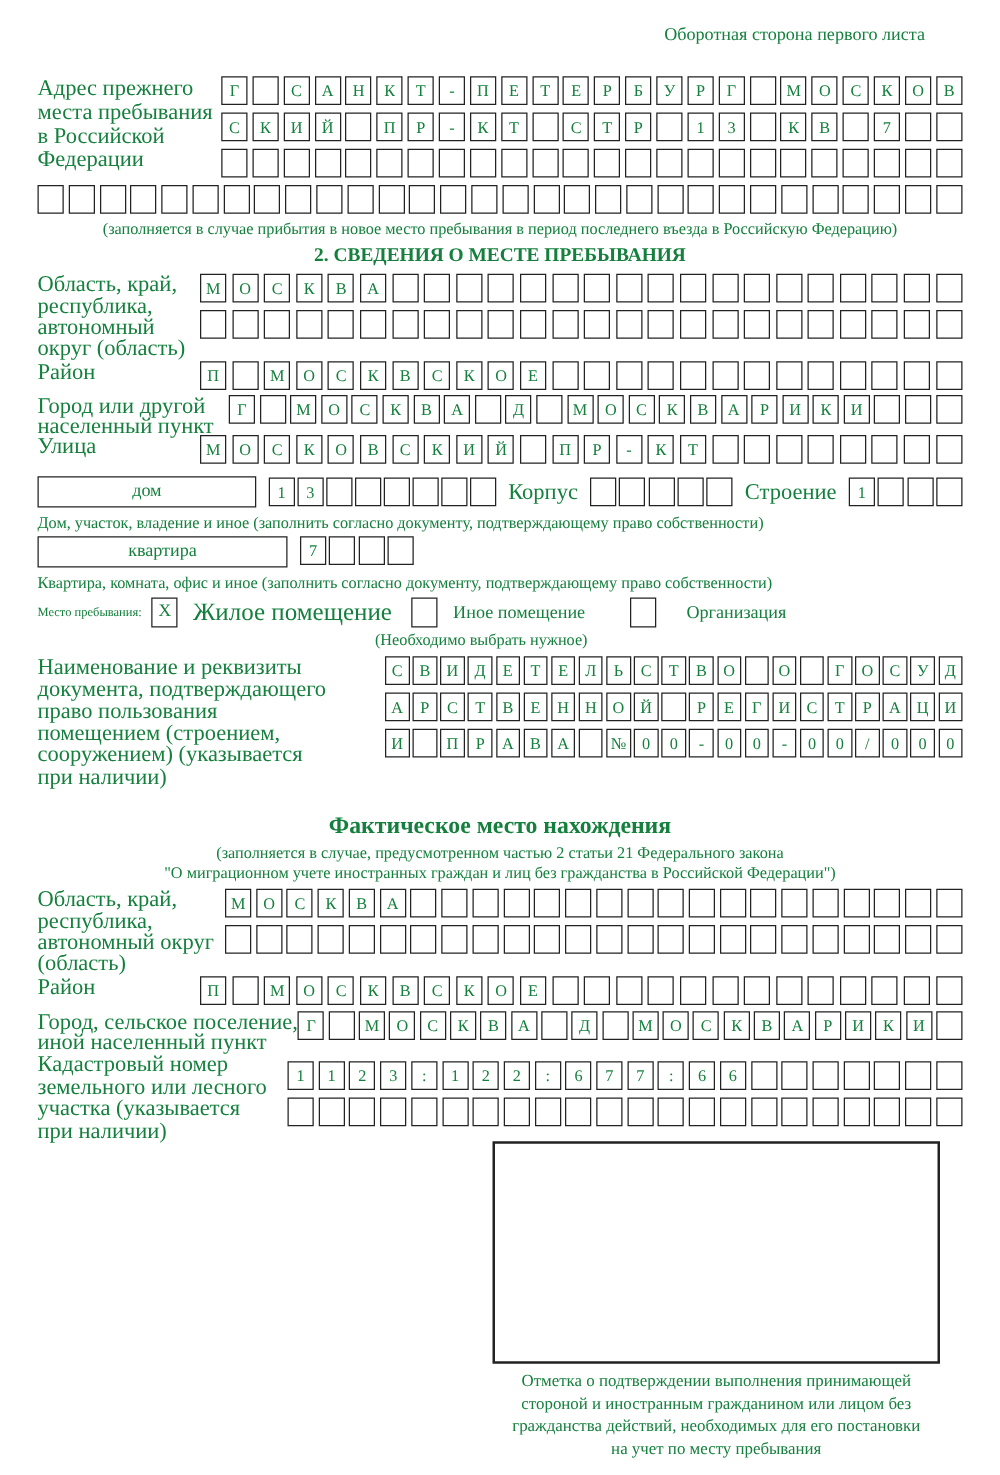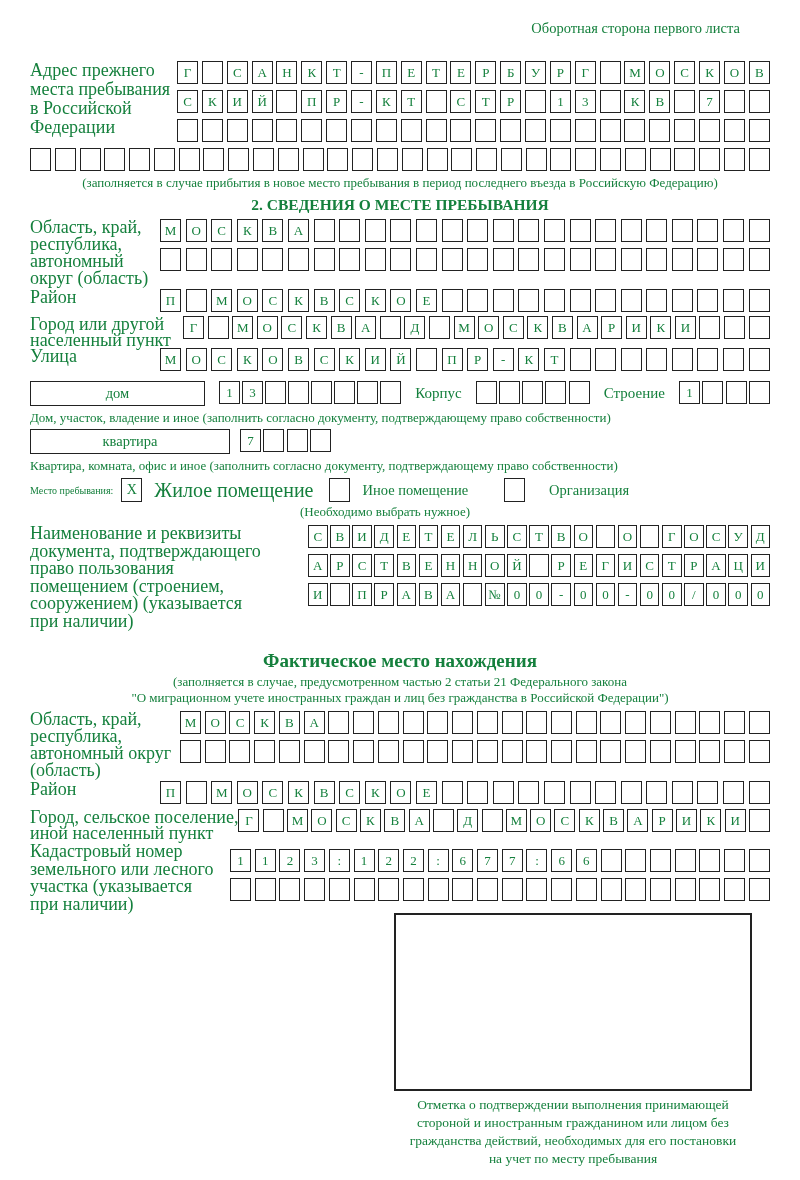--- a/index.html
+++ b/index.html
@@ -32,21 +32,21 @@
   .w91  { width:91px;  }
 
   .note { font-size:13px; line-height:15px; }
   .center { text-align:center; }
   .sec-title { text-align:center; font-weight:bold; font-size:15.5px; line-height:18px; }
 
   .wbox {
     border:1.5px solid #222; height:23px; line-height:23px; text-align:center;
     font-size:14.5px; background:#fff; box-sizing:content-box;
   }
-  .inline-lab { font-size:15px; line-height:26px; white-space:nowrap; }
+  .inline-lab { font-size:18px; line-height:26px; white-space:nowrap; }
 
   .cb {
     width:19px; height:22px; border:1.5px solid #222; display:inline-block;
     text-align:center; line-height:22px; font-size:14px; background:#fff; flex-shrink:0;
   }
 
   .stamp-box { width:354px; height:174px; border:2px solid #222; margin-left:364px; background:#fff; }
   .stamp-caption { width:470px; margin-left:308px; text-align:center; font-size:13.5px; line-height:18px; }
 
   .mt2{margin-top:2px;} .mt3{margin-top:3px;} .mt4{margin-top:4px;} .mt5{margin-top:5px;}
@@ -333,21 +333,21 @@
         <span class="cell"></span>
         <span class="cell"></span>
         <span class="cell"></span>
         <span class="cell"></span>
         <span class="cell"></span>
         <span class="cell"></span>
         <span class="cell"></span>
       </div>
   </div>
 
-  <div class="mt8" style="display:flex; justify-content:space-between; align-items:center;">
+  <div class="mt8" style="display:flex; justify-content:space-between; align-items:flex-end;">
     <div class="wbox" style="width:173px;">дом</div>
     <div class="cells w182">
         <span class="cell">1</span>
         <span class="cell">3</span>
         <span class="cell"></span>
         <span class="cell"></span>
         <span class="cell"></span>
         <span class="cell"></span>
         <span class="cell"></span>
         <span class="cell"></span>

